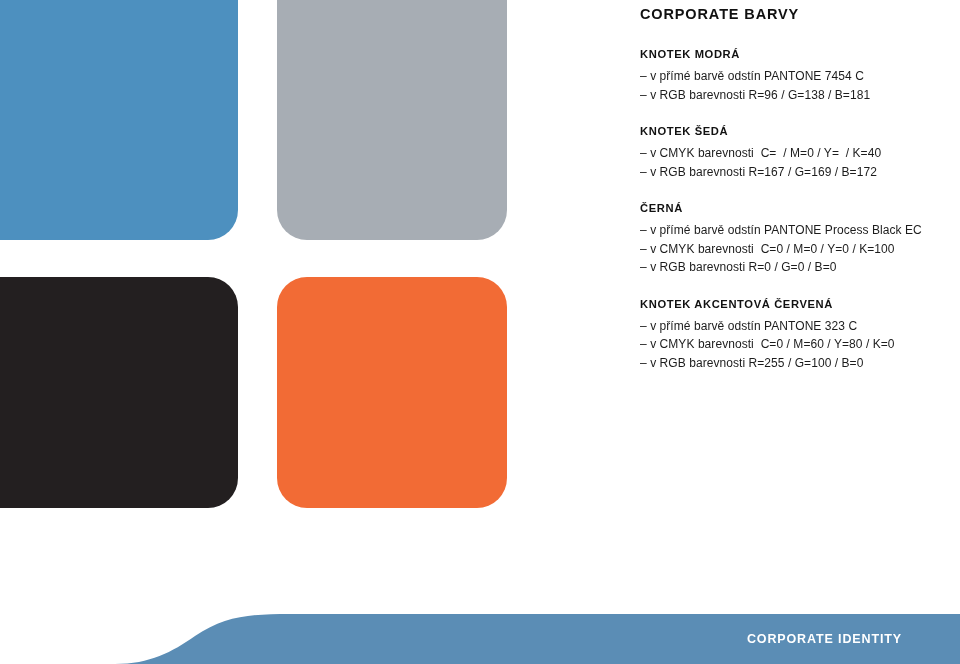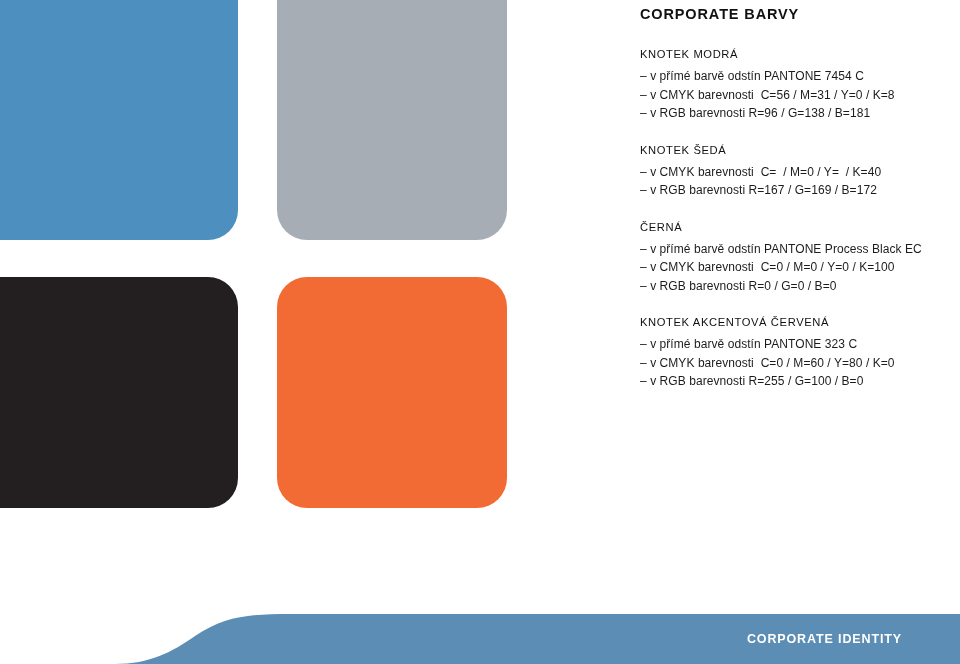--- a/index.html
+++ b/index.html
@@ -83,21 +83,21 @@
   }
 
   .color-block {
     margin-top: 20px;
   }
   .color-block.first {
     margin-top: 24px;
   }
   .block-title {
     font-size: 11.2px;
-    font-weight: normal;
+    font-weight: bold;
     letter-spacing: 0.055em;
     color: #111111;
     margin-bottom: 6px;
     line-height: 1.25;
   }
   .spec-line {
     font-size: 12px;
     line-height: 18.5px;
     color: #1c1c1c;
     white-space: pre;
@@ -149,21 +149,20 @@
     <div class="swatch swatch-orange" style="background: rgb(242, 107, 53);"></div>
   </div>
 
   <div class="content">
 
     <h1 class="page-title">CORPORATE BARVY</h1>
 
     <div class="color-block first">
       <div class="block-title">KNOTEK MODRÁ</div>
       <div class="spec-line">– v přímé barvě odstín PANTONE 7454 C</div>
-      <div class="spec-line">– v CMYK barevnosti  C=56 / M=31 / Y=0 / K=8</div>
       <div class="spec-line">– v RGB barevnosti R=96 / G=138 / B=181</div>
     </div>
 
     <div class="color-block">
       <div class="block-title">KNOTEK ŠEDÁ</div>
       <div class="spec-line">– v CMYK barevnosti  C=  / M=0 / Y=  / K=40</div>
       <div class="spec-line">– v RGB barevnosti R=167 / G=169 / B=172</div>
     </div>
 
     <div class="color-block">

